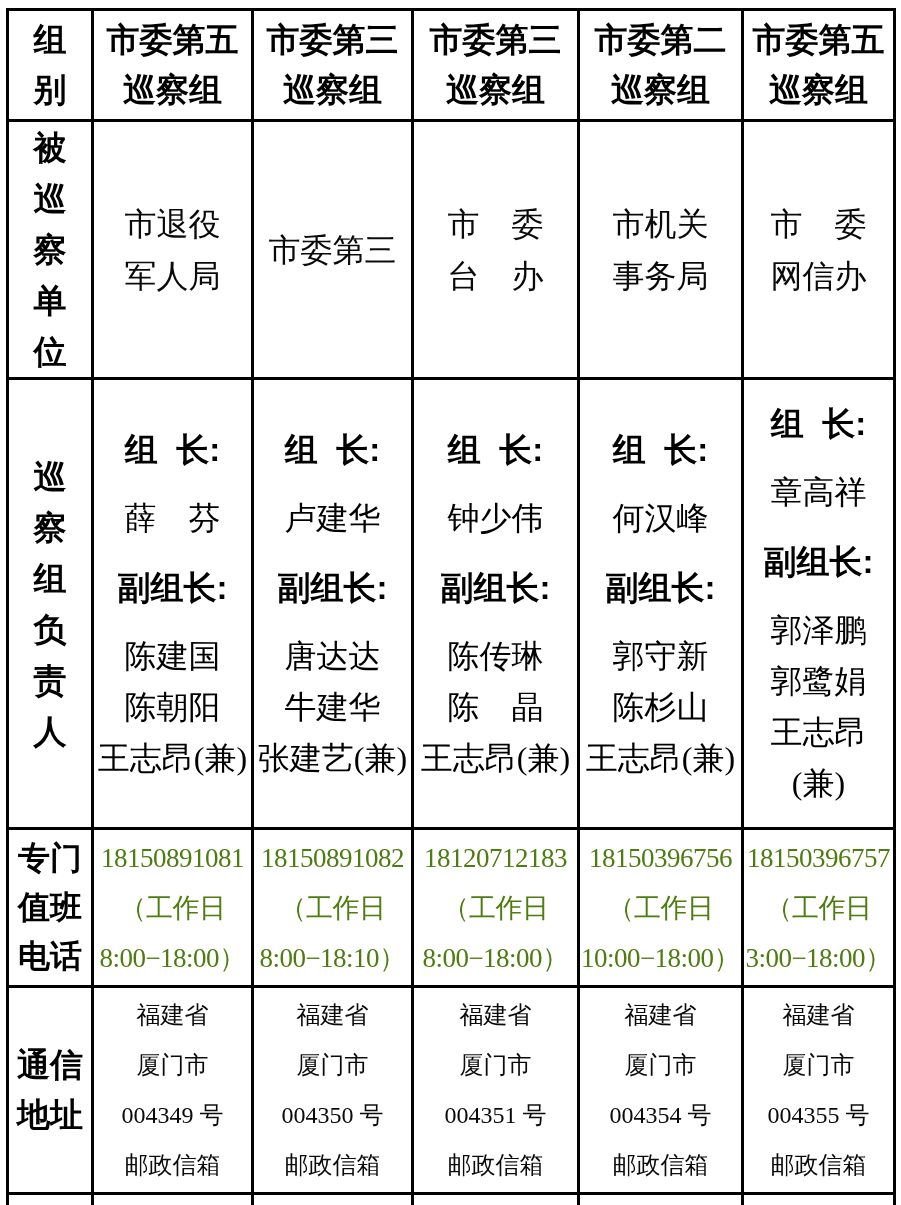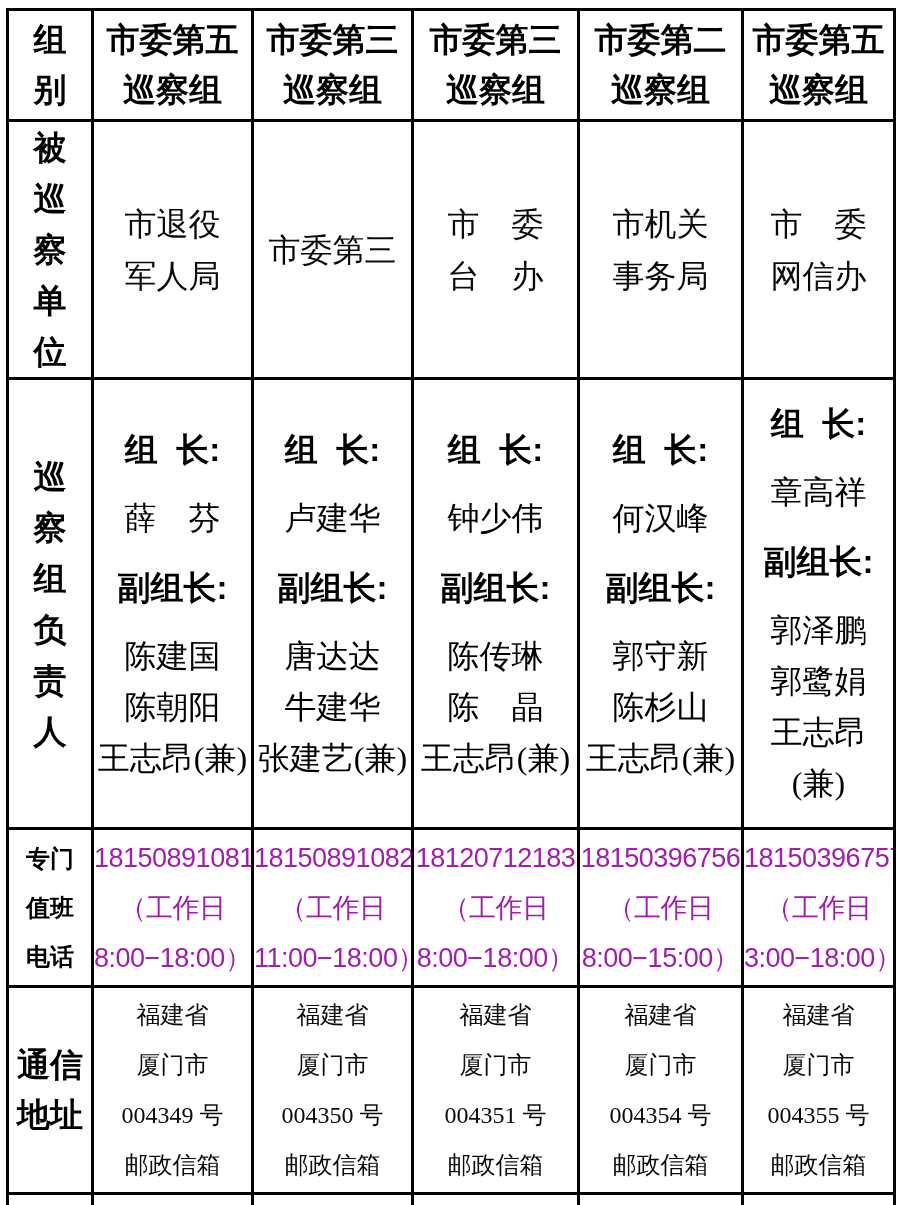--- a/index.html
+++ b/index.html
@@ -40,32 +40,32 @@
   }
   
   .kai {
     font-family: "Liberation Serif", "DejaVu Serif", serif;
     font-size: 32px;
     line-height: 52px;
     color: #0a0a0a;
   }
   
   .num {
-    font-family: Liberation Sans, sans-serif;
-    color: #a21caf;
+    font-family: Liberation Serif, serif;
+    color: #4d7c0f;
   }
   .r-header td { height: 108px; }
   .r-unit td   { height: 253px; }
   .r-leaders td{ height: 344px; }
   .r-phone td  { height: 155px; }
   .r-address td{ height: 204px; }
   .r-email td  { height: 108px; }
 
   .r-unit .hd, .r-leaders .hd { line-height: 51px; }
-  .r-phone .hd { font-size: 24px; line-height: 49px; }
+  .r-phone .hd { font-size: 32px; line-height: 49px; }
 
   .phone-cell { font-size: 27px; line-height: 50px; letter-spacing: -0.5px; }
   .addr-cell  { font-size: 24px; line-height: 50px; letter-spacing: 0; margin-top: 28px; }
   .email-cell { font-size: 28px; line-height: 52px; }
 
   .leaders-cell div { white-space: pre-line; }
   .l-lbl {
     font-family: "Liberation Sans", "DejaVu Sans", sans-serif;
     font-weight: 700;
     font-size: 33px;
@@ -175,27 +175,27 @@
 
       <tr class="r-phone">
         <td class="hd">专门
 值班
 电话</td>
         <td class="num phone-cell">18150891081
 （工作日
 8:00−18:00）</td>
         <td class="num phone-cell">18150891082
 （工作日
-11:00−18:00）</td>
+8:00−18:10）</td>
         <td class="num phone-cell">18120712183
 （工作日
 8:00−18:00）</td>
         <td class="num phone-cell">18150396756
 （工作日
-8:00−15:00）</td>
+10:00−18:00）</td>
         <td class="num phone-cell">18150396757
 （工作日
 3:00−18:00）</td>
       </tr>
 
       <tr class="r-address">
         <td class="hd">通信
 地址</td>
         <td class="kai addr-cell">福建省
 厦门市

